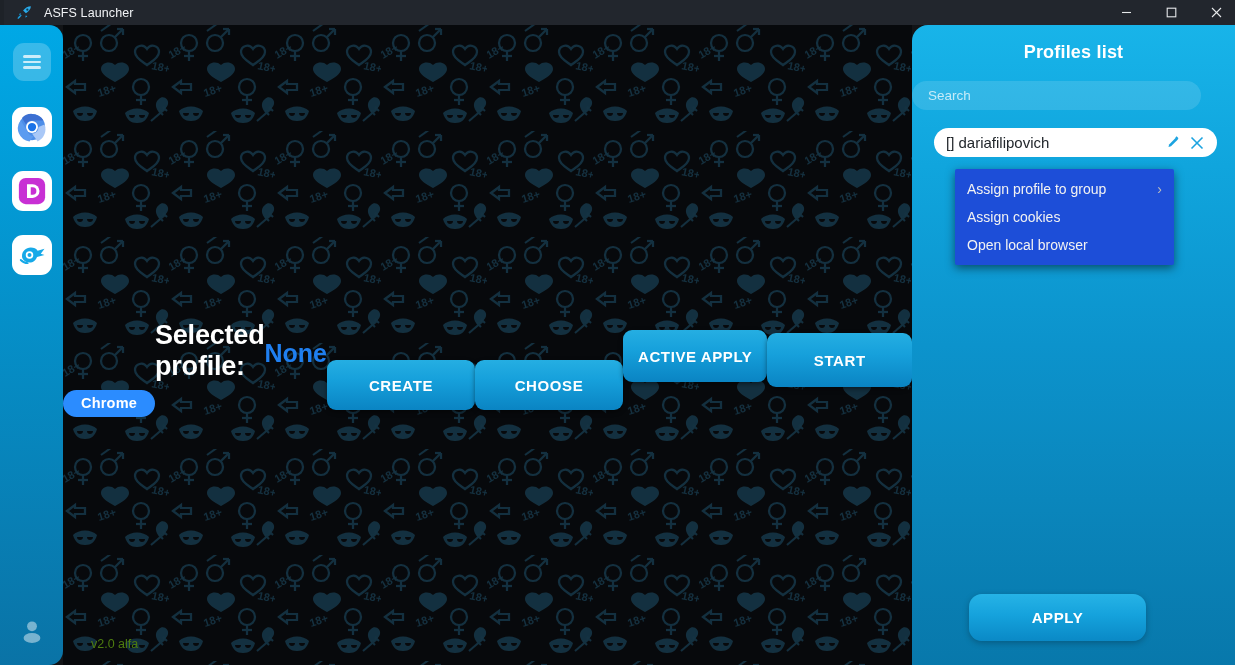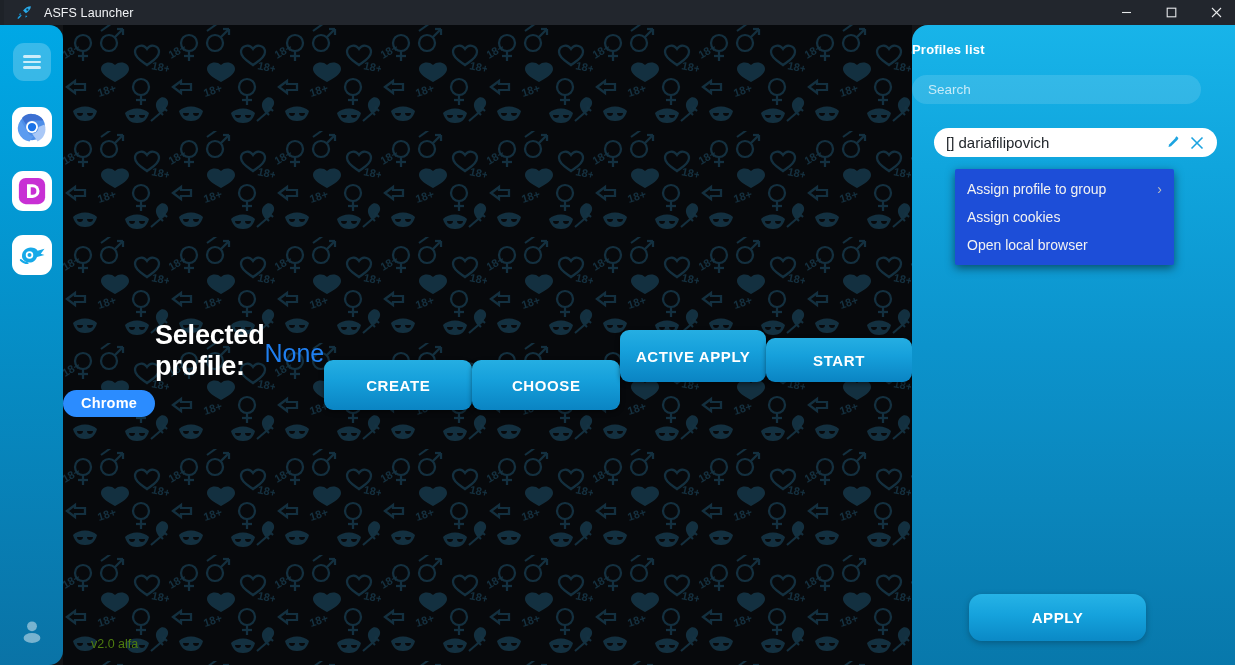--- a/index.html
+++ b/index.html
@@ -131,21 +131,21 @@
     margin-top: 12px;
     color: #ffffff;
     font-size: 27px;
     font-weight: bold;
     letter-spacing: -.2px;
   }
   .selected-value {
     margin-top: 16px;
     color: #1f7ff0;
     font-size: 25px;
-    font-weight: normal;
+    font-weight: bold;
   }
 
   .btn-row {
     margin-top: 80px;
     width: 322px;
     display: flex;
     justify-content: space-between;
   }
   .btn {
     background: linear-gradient(180deg, #25aee2 0%, #16a0db 40%, #0a84c3 100%);
@@ -155,42 +155,43 @@
     letter-spacing: .6px;
     border: none;
     border-radius: 9px;
     display: flex;
     align-items: center;
     justify-content: center;
     box-shadow: 0 2px 5px rgba(0,0,0,.45);
   }
   .btn-half { width: 148px; height: 50px; }
   .btn-full { width: 322px; height: 52px; margin-top: 22px; }
-  .btn-start { width: 322px; height: 44px; margin-top: 30px; }
+  .btn-start { width: 322px; height: 54px; margin-top: 30px; }
 
   .version {
     position: absolute;
     left: 28px;
     bottom: 14px;
     color: #4d7c0f;
     font-size: 12.5px;
   }
 
   
   .rightpanel {
     position: absolute;
     top: 0; left: 912px;
     width: 323px;
     height: 640px;
     background: linear-gradient(180deg, #18b4e9 0%, #10a5dd 22%, #0c93cc 50%, #0878ab 100%);
     border-top-left-radius: 16px;
   }
   .rp-title {
-    color: #ffffff;
-    font-size: 13px;
+    text-align: center;
+    color: #ffffff;
+    font-size: 18px;
     font-weight: bold;
     padding-top: 17px;
     letter-spacing: .2px;
   }
   .rp-search {
     margin: 18px auto 0 auto;
     width: 289px;
     height: 29px;
     border-radius: 15px;
     background: rgba(255,255,255,0.13);

